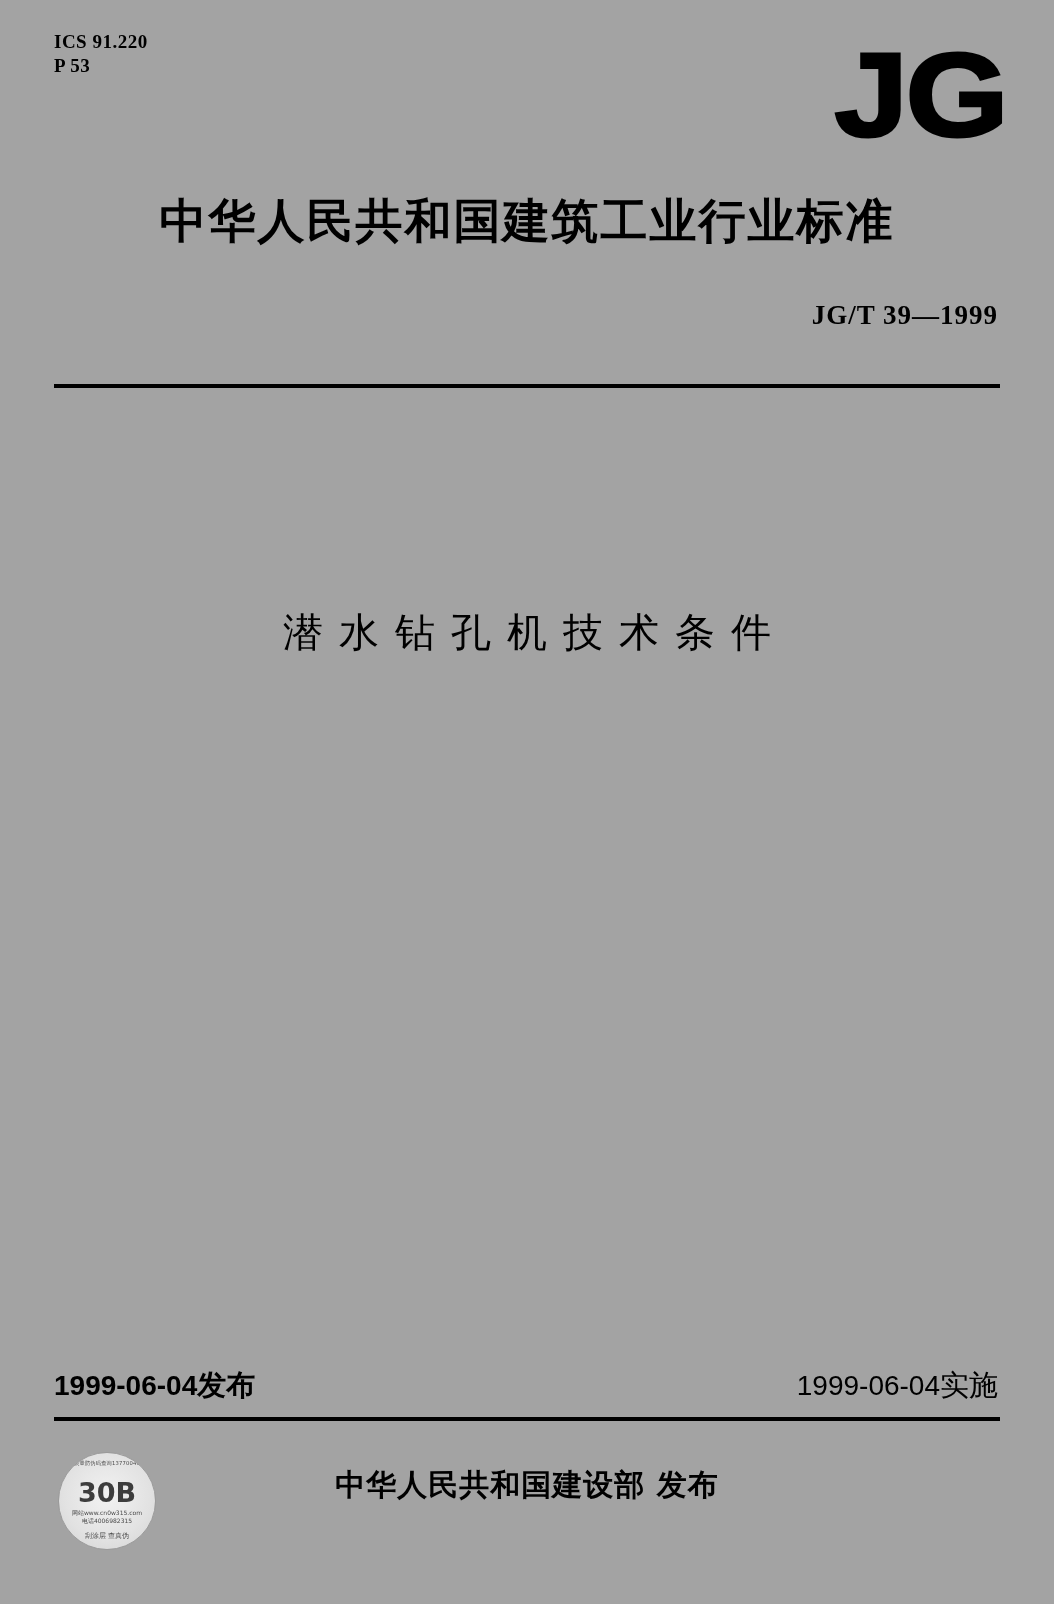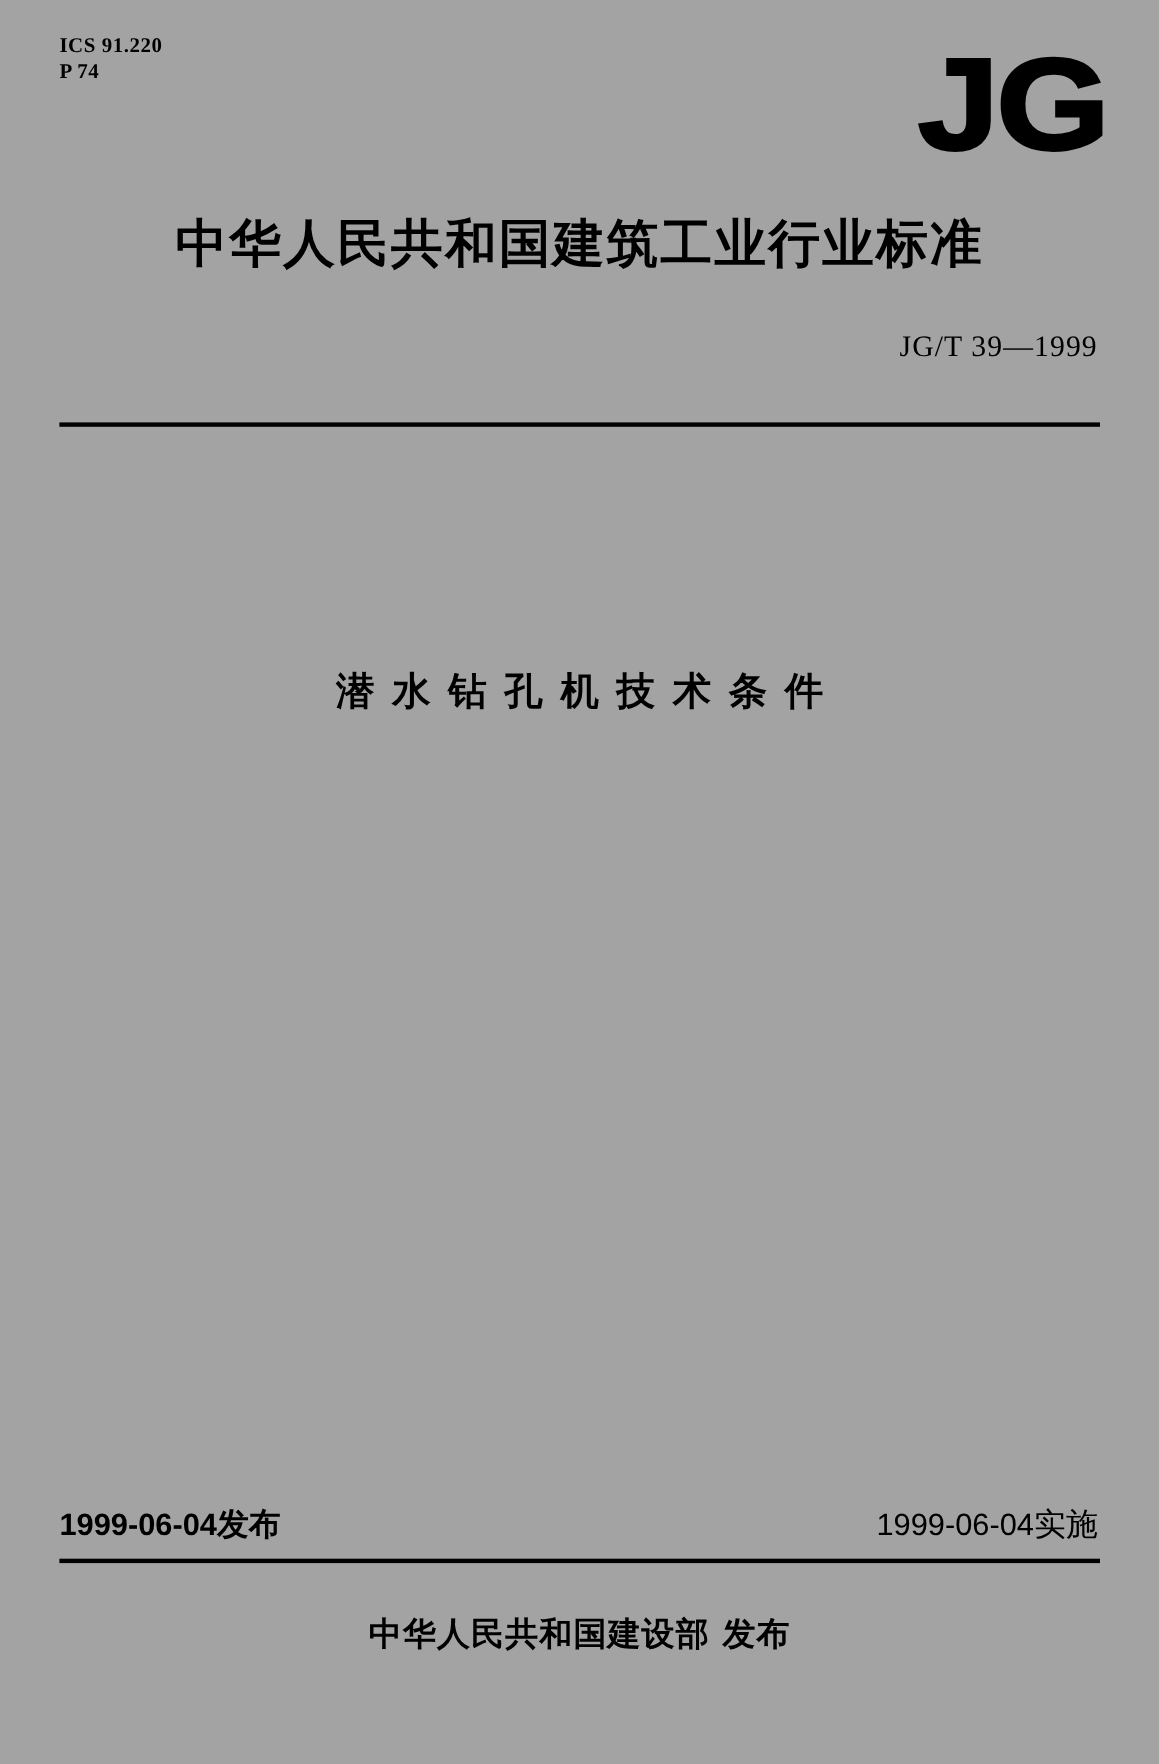--- a/index.html
+++ b/index.html
@@ -59,21 +59,21 @@
     letter-spacing: 2px;
     white-space: nowrap;
   }
 
   
   .std-no {
     position: absolute;
     right: 56px;
     top: 300px;
     font-family: "Liberation Serif", serif;
-    font-weight: normal;
+    font-weight: bold;
     font-size: 27px;
     letter-spacing: 1px;
   }
 
   
   .rule-top {
     position: absolute;
     left: 54px;
     right: 54px;
     top: 384px;
@@ -90,22 +90,22 @@
   }
 
   
   .doc-title-cn {
     position: absolute;
     left: 0;
     right: 0;
     top: 605px;
     text-align: center;
     font-family: "DejaVu Sans", sans-serif;
-    font-weight: bold;
-    font-size: 35px;
+    font-weight: normal;
+    font-size: 40px;
     letter-spacing: 16px;
     text-indent: 16px;
   }
   .doc-title-en {
     position: absolute;
     left: 0;
     right: 0;
     top: 715px;
     text-align: center;
     font-family: "Liberation Serif", serif;
@@ -197,21 +197,21 @@
   .seal .l2 { top: 65px; }
   .seal .l3 { top: 79px; font-size: 7px; }
 </style>
 </head>
 <body>
 
 <div class="page">
 
   <div class="ics-block">
     <div>ICS 91.220</div>
-    <div>P 74</div>
+    <div>P 53</div>
   </div>
 
   <div class="jg-logo">JG</div>
 
   <div class="cn-title">中华人民共和国建筑工业行业标准</div>
 
   <div class="std-no">JG/T 39—1999</div>
 
   <div class="rule-top"></div>
 
@@ -222,14 +222,21 @@
   <div class="date-issue">
     <span>1999-06-04</span><span class="cn">发布</span>
   </div>
 
   <div class="date-impl">
     <span>1999-06-04</span><span class="cn">实施</span>
   </div>
 
   <div class="publisher">中华人民共和国建设部  发布</div>
 
+  <div class="seal">
+    <div class="arc">中国质量防伪码查询13770040315</div>
+    <div class="mark">30B</div>
+    <div class="l1">网站www.cn0w315.com</div>
+    <div class="l2">电话4006982315</div>
+    <div class="l3">刮涂层 查真伪</div>
+  </div>
 
 </div>
 
 </body></html>

